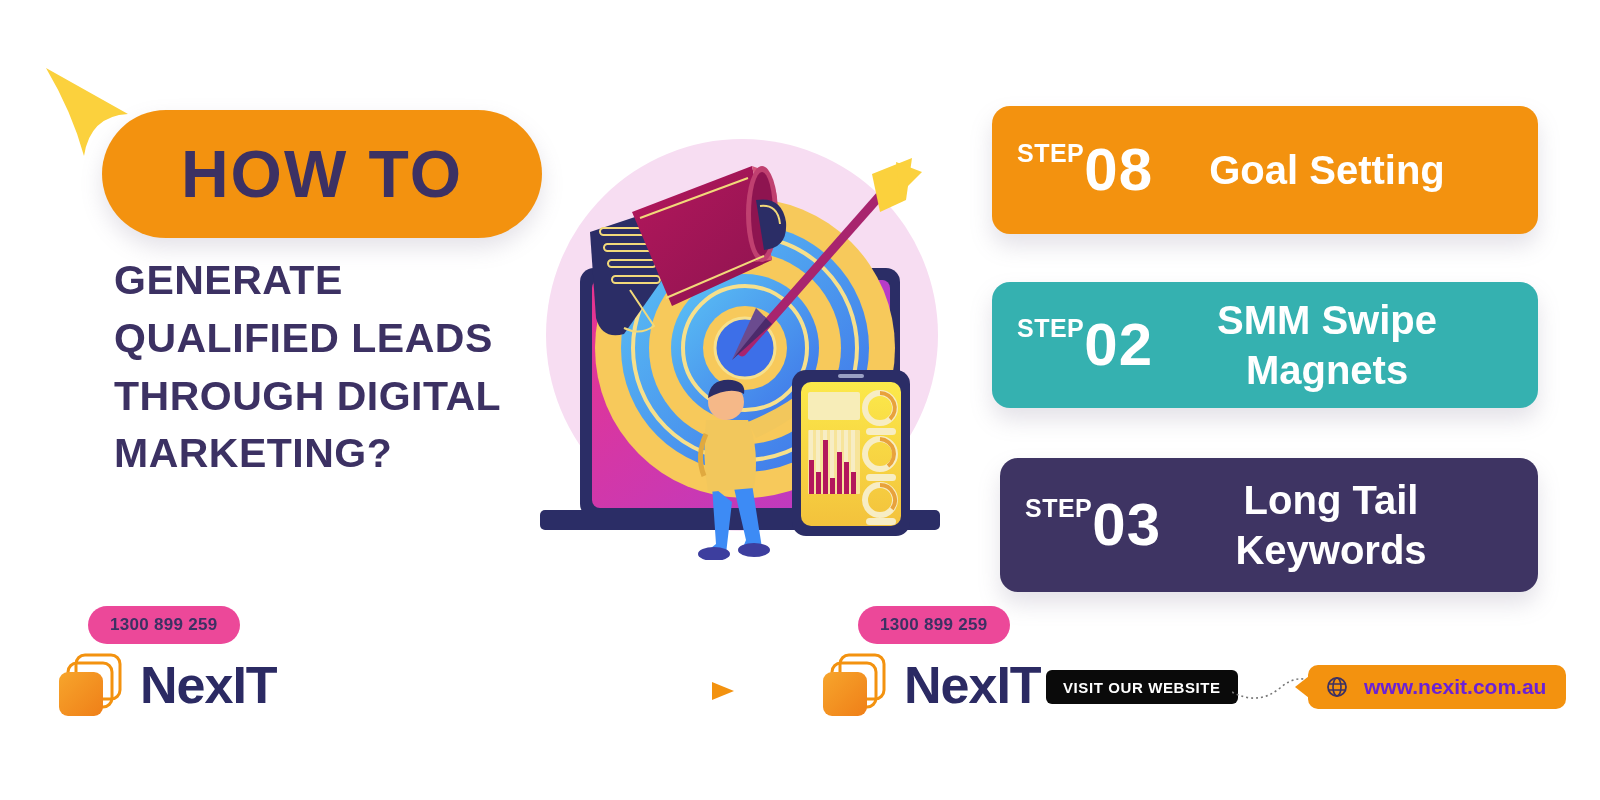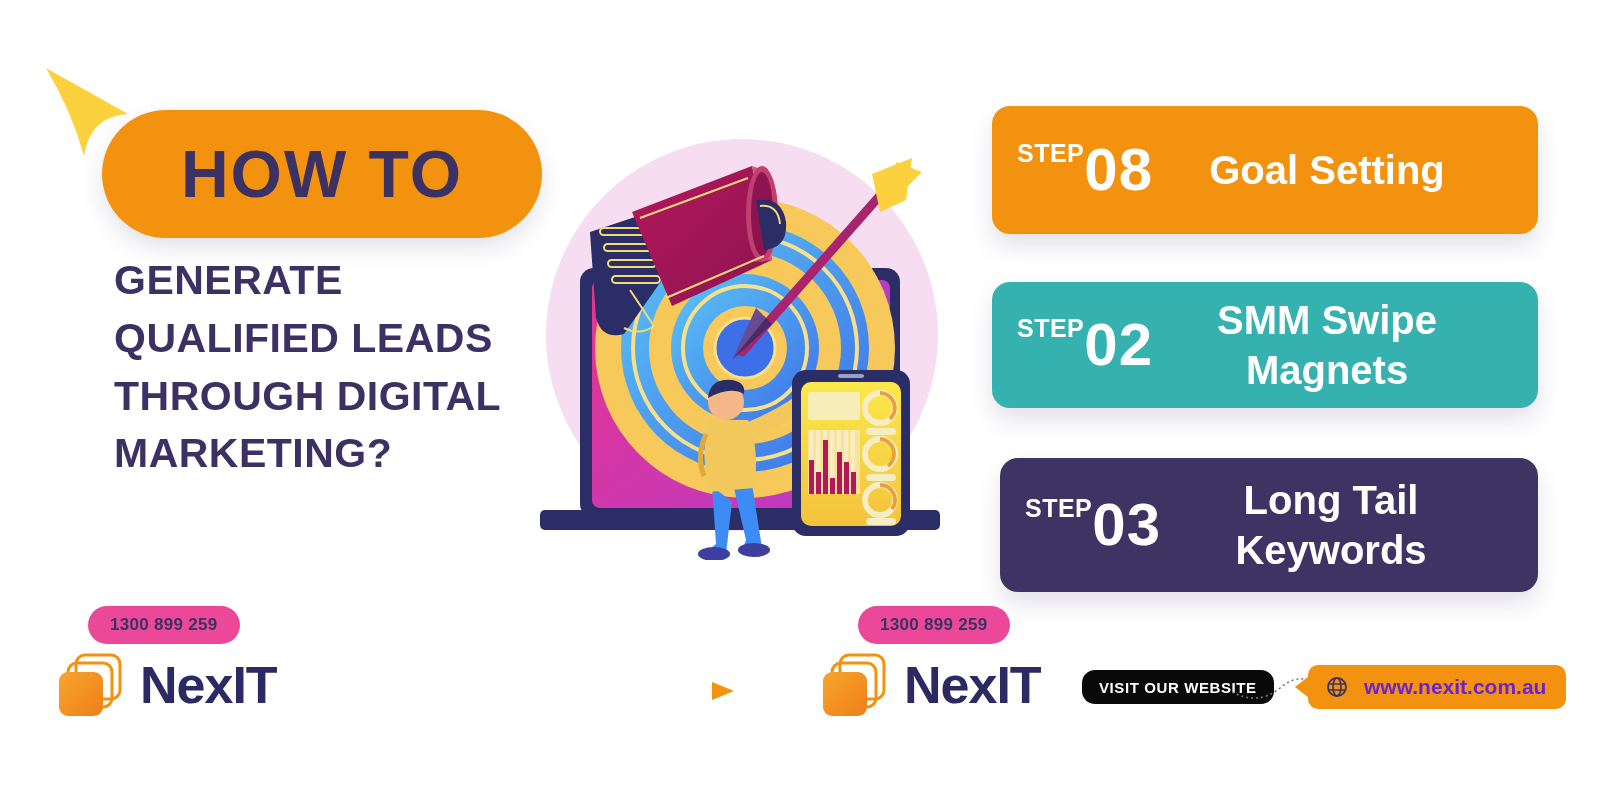--- a/index.html
+++ b/index.html
@@ -102,25 +102,24 @@
     position: absolute; left: 712px; top: 682px;
     width: 0; height: 0;
     border-top: 9px solid transparent;
     border-bottom: 9px solid transparent;
     border-left: 22px solid #F3920F;
   }
 
   .visit-btn {
     position: absolute; left: 1046px; top: 670px;
     height: 34px; background: #0A0A0A;
-    border-radius: 13px;
+    border-radius: 6px;
     display: flex; align-items: center; padding: 0 17px;
     color: #ffffff; font-size: 15px; font-weight: bold;
     letter-spacing: 0.6px;
-    margin-left: 36px;
   }
   .squiggle { position: absolute; left: 1232px; top: 666px; width: 110px; height: 44px; }
   .url-tag {
     position: absolute; left: 1308px; top: 665px;
     height: 44px; background: #F3920F;
     border-radius: 10px;
     display: flex; align-items: center; gap: 16px;
     padding: 0 20px 0 18px;
     color: #6B21D6; font-size: 21px; font-weight: bold;
   }

